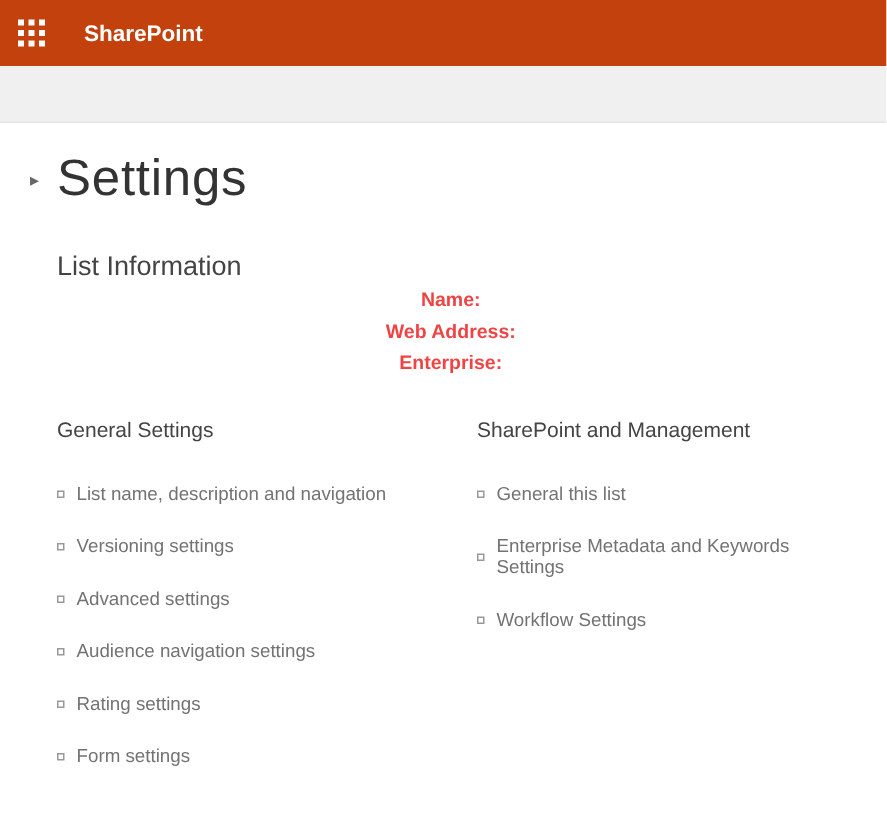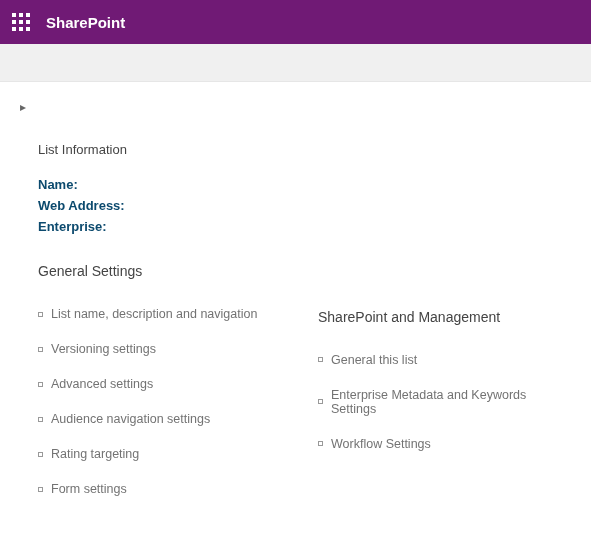--- a/index.html
+++ b/index.html
@@ -3,26 +3,26 @@
   <meta charset="utf-8">
   <style>
     * { box-sizing: border-box; margin: 0; padding: 0; }
     body {
       font-family: "Segoe UI", "Segoe UI Light", Arial, sans-serif;
       background: #fff;
       width: 591px;
       color: #333;
     }
     .top-bar {
-      background: #701a75;
+      background: #c2410c;
       height: 44px;
       display: flex;
       align-items: center;
       padding: 0 12px;
-      gap: 16px;
+      gap: 26px;
     }
     .waffle {
       width: 18px;
       height: 18px;
       display: grid;
       grid-template-columns: repeat(3, 4px);
       grid-template-rows: repeat(3, 4px);
       gap: 3px;
     }
     .waffle span {
@@ -54,40 +54,40 @@
       color: #666;
       font-size: 12px;
     }
     .page-title {
       font-size: 34px;
       font-weight: 200;
       color: #333;
       letter-spacing: 0.5px;
     }
     .section-header {
-      font-size: 13px;
+      font-size: 18px;
       color: #444;
       font-weight: 400;
-      margin-bottom: 18px;
+      margin-bottom: 2px;
     }
     .info-block {
       padding-left: 18px;
       margin-bottom: 26px;
     }
     .info-row {
       font-size: 13px;
       font-weight: 700;
-      color: #0c4a6e;
+      color: #ef4444;
       line-height: 1.6;
+      text-align: center;
     }
     .columns {
       display: flex;
       padding-left: 18px;
       gap: 35px;
-      align-items: center;
     }
     .col {
       flex: 1;
     }
     .col-header {
       font-size: 14px;
       color: #444;
       font-weight: 400;
       margin-bottom: 28px;
     }
@@ -130,20 +130,21 @@
   </div>
   <div class="brand">SharePoint</div>
 </div>
 
 <div class="sub-bar"></div>
 
 <div class="content">
 
   <div class="title-row">
     <span class="caret">▸</span>
+    <h1 class="page-title">Settings</h1>
   </div>
 
   <div class="info-block">
     <div class="section-header">List Information</div>
     <div class="info-row">Name:</div>
     <div class="info-row">Web Address:</div>
     <div class="info-row">Enterprise:</div>
   </div>
 
   <div class="columns">
@@ -162,21 +163,21 @@
         <li>
           <span class="bullet"></span>
           <a href="#">Advanced settings</a>
         </li>
         <li>
           <span class="bullet"></span>
           <a href="#">Audience navigation settings</a>
         </li>
         <li>
           <span class="bullet"></span>
-          <a href="#">Rating targeting</a>
+          <a href="#">Rating settings</a>
         </li>
         <li>
           <span class="bullet"></span>
           <a href="#">Form settings</a>
         </li>
       </ul>
     </div>
 
     <div class="col">
       <div class="col-header">SharePoint and Management</div>

